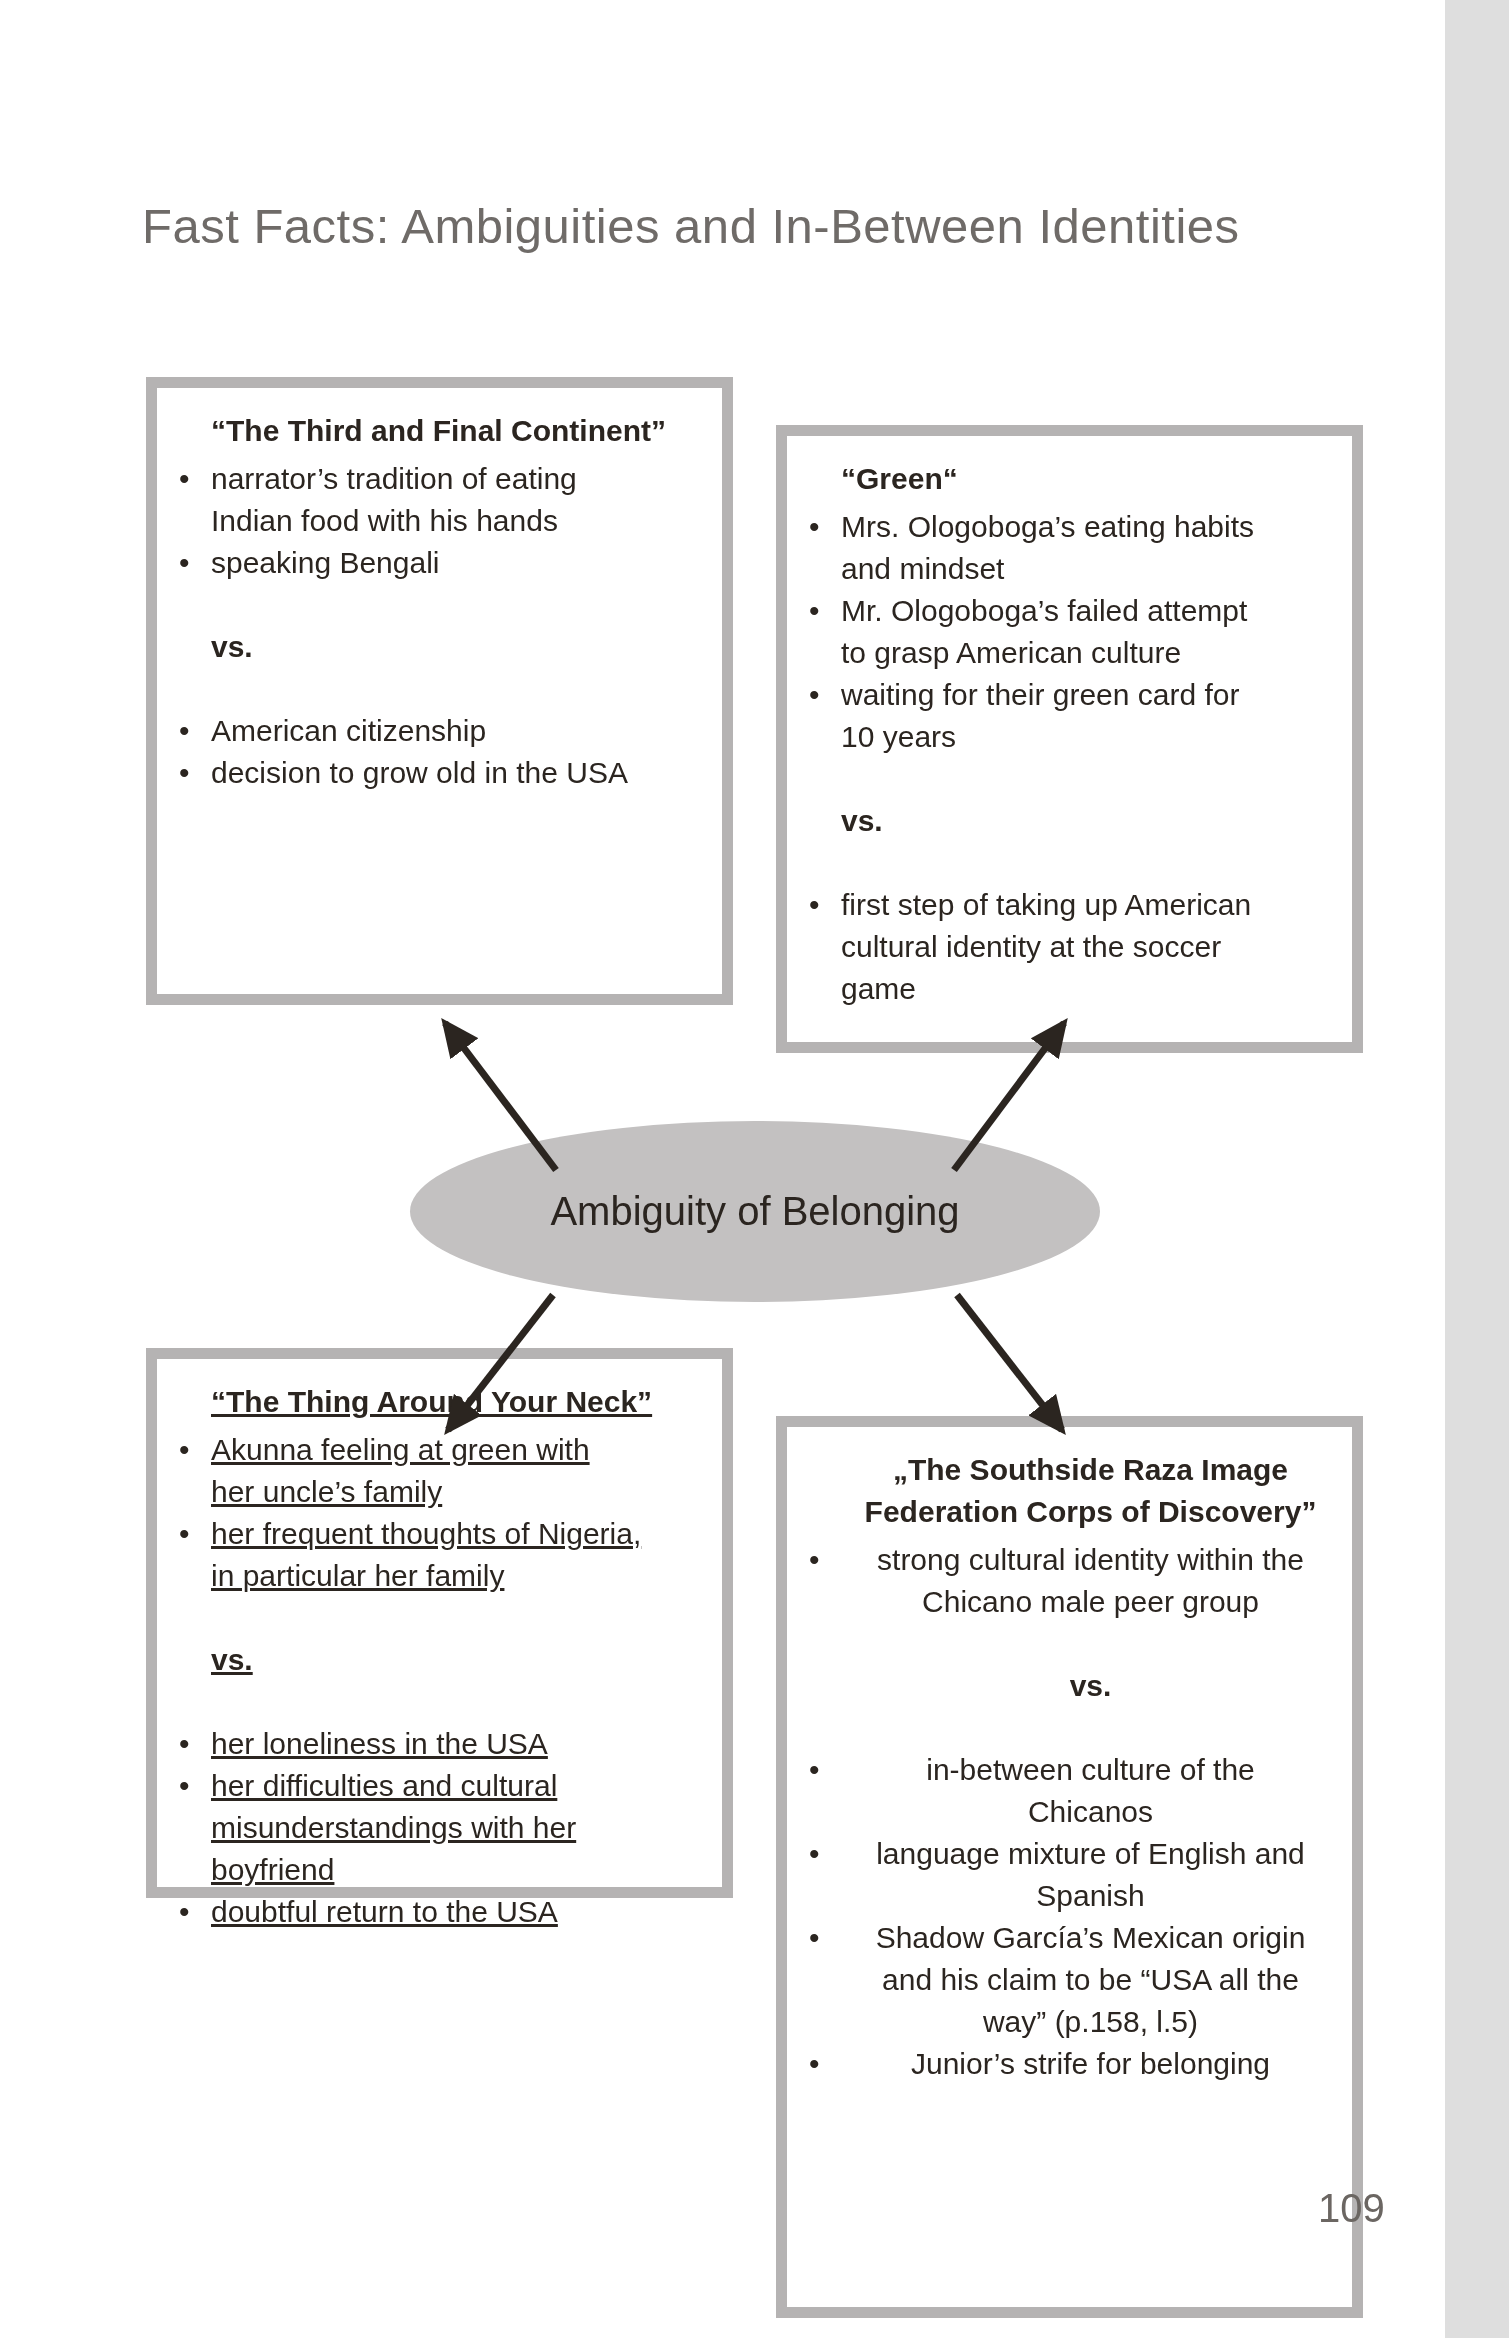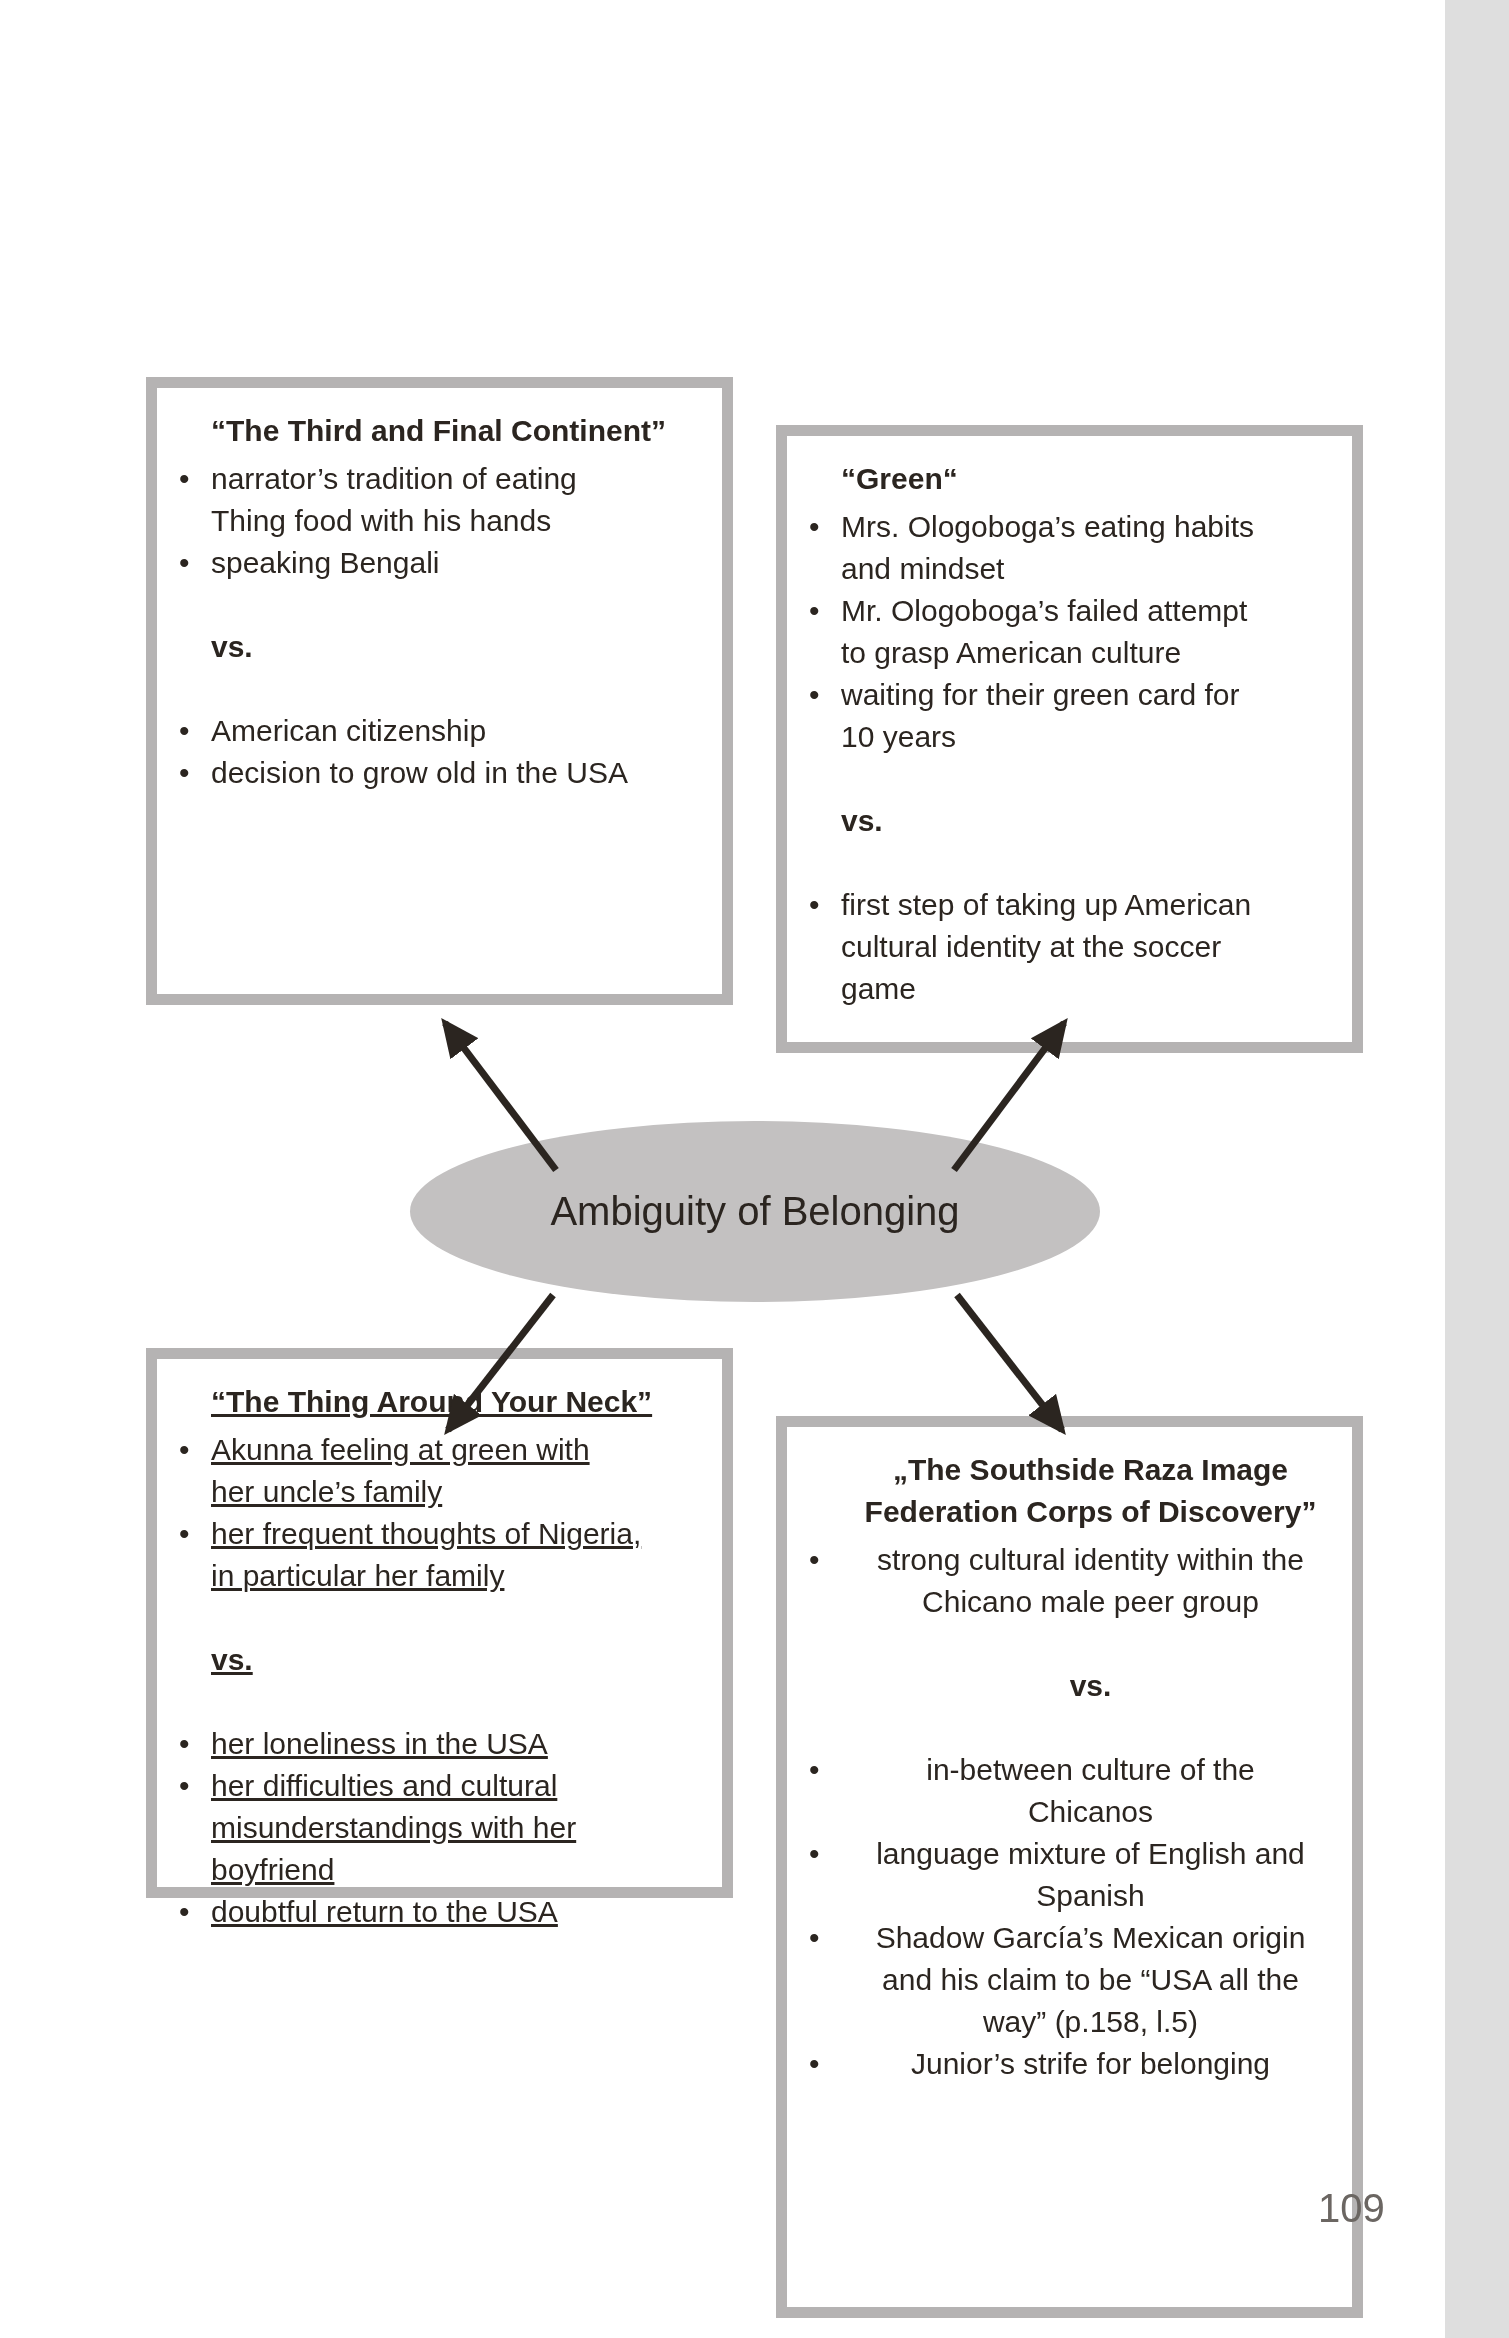--- a/index.html
+++ b/index.html
@@ -111,26 +111,27 @@
     color: #6b6662;
   }
 </style>
 </head>
 <body>
 
 <div class="page">
 
   <div class="edge-stripe"></div>
 
+  <h1 class="page-title">Fast Facts: Ambiguities and In-Between Identities</h1>
 
   <section class="fact-box tl">
     <h2 class="box-title">“The Third and Final Continent”</h2>
     <ul class="bullets">
         <li>narrator’s tradition of eating
-Thing food with his hands</li>
+Indian food with his hands</li>
         <li>speaking Bengali</li>
       </ul>
     <p class="vs">vs.</p>
     <ul class="bullets">
         <li>American citizenship</li>
         <li>decision to grow old in the USA</li>
       </ul>
   </section>
 
   <section class="fact-box tr">

